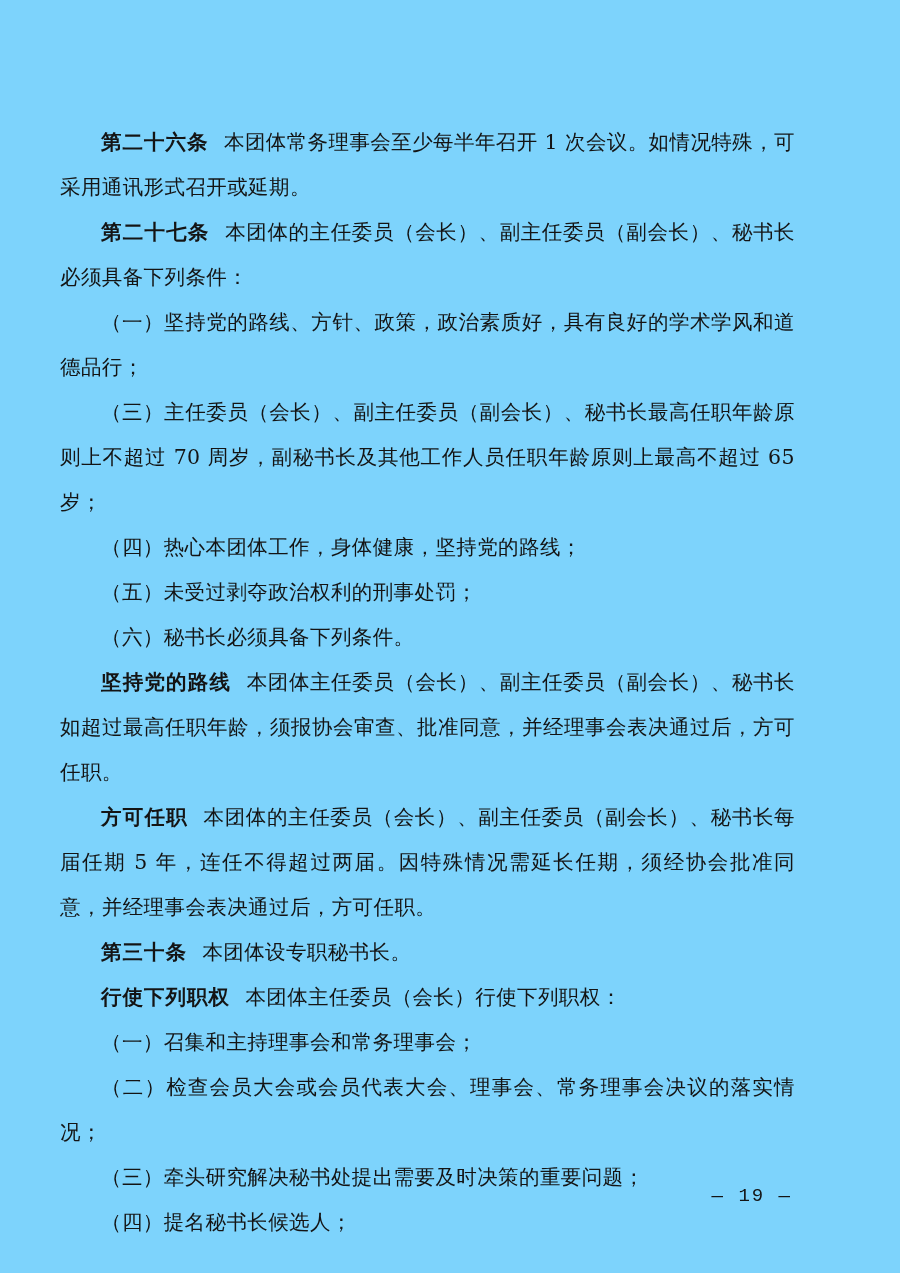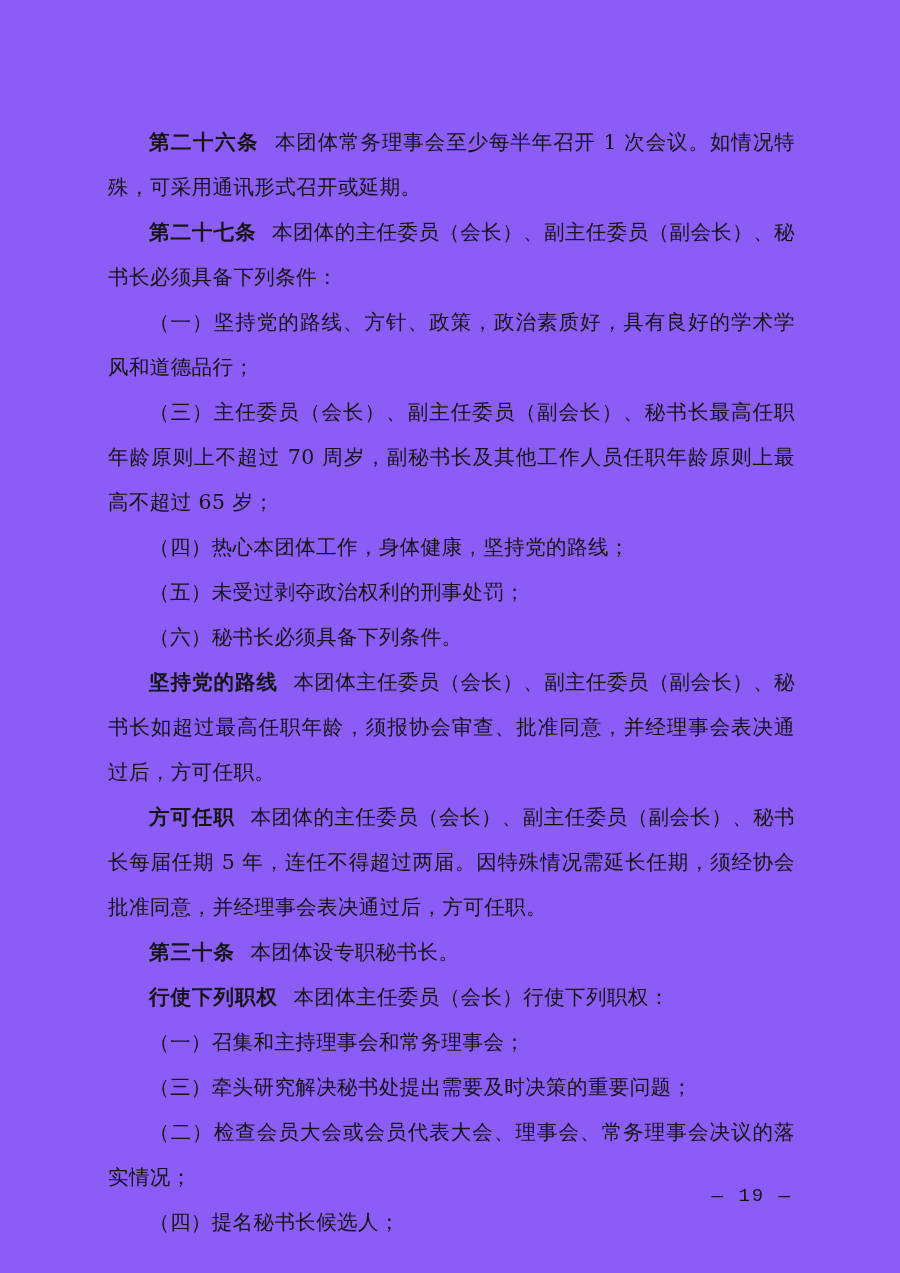--- a/index.html
+++ b/index.html
@@ -12,22 +12,22 @@
     height: 1273px;
     font-family: "DejaVu Serif", "Liberation Serif", serif;
     color: #141414;
     -webkit-font-smoothing: antialiased;
   }
   .page {
     position: relative;
     width: 900px;
     height: 1273px;
     box-sizing: border-box;
-    padding: 120px 105px 60px 108px;
-    background: #8b5cf6;
+    padding: 120px 105px 60px 60px;
+    background: #7dd3fc;
   }
   .body-text {
     font-size: 20.5px;
     line-height: 45px;
     text-align: justify;
     text-justify: inter-ideograph;
     letter-spacing: 0.4px;
   }
   .para {
     margin: 0;
@@ -76,22 +76,22 @@
     <p class="para"><span class="art-label">坚持党的路线</span><span class="gap"></span><span>本团体主任委员（会长）、副主任委员（副会长）、秘书长如超过最高任职年龄，须报协会审查、批准同意，并经理事会表决通过后，方可任职。</span></p>
 
     <p class="para"><span class="art-label">方可任职</span><span class="gap"></span><span>本团体的主任委员（会长）、副主任委员（副会长）、秘书长每届任期 5 年，连任不得超过两届。因特殊情况需延长任期，须经协会批准同意，并经理事会表决通过后，方可任职。</span></p>
 
     <p class="para"><span class="art-label">第三十条</span><span class="gap"></span><span>本团体设专职秘书长。</span></p>
 
     <p class="para"><span class="art-label">行使下列职权</span><span class="gap"></span><span>本团体主任委员（会长）行使下列职权：</span></p>
 
     <p class="para"><span>（一）召集和主持理事会和常务理事会；</span></p>
 
+    <p class="para"><span>（二）检查会员大会或会员代表大会、理事会、常务理事会决议的落实情况；</span></p>
+
     <p class="para"><span>（三）牵头研究解决秘书处提出需要及时决策的重要问题；</span></p>
-
-    <p class="para"><span>（二）检查会员大会或会员代表大会、理事会、常务理事会决议的落实情况；</span></p>
 
     <p class="para"><span>（四）提名秘书长候选人；</span></p>
 
   </div>
 
   <div class="page-number">— 19 —</div>
 </div>
 
 </body></html>

